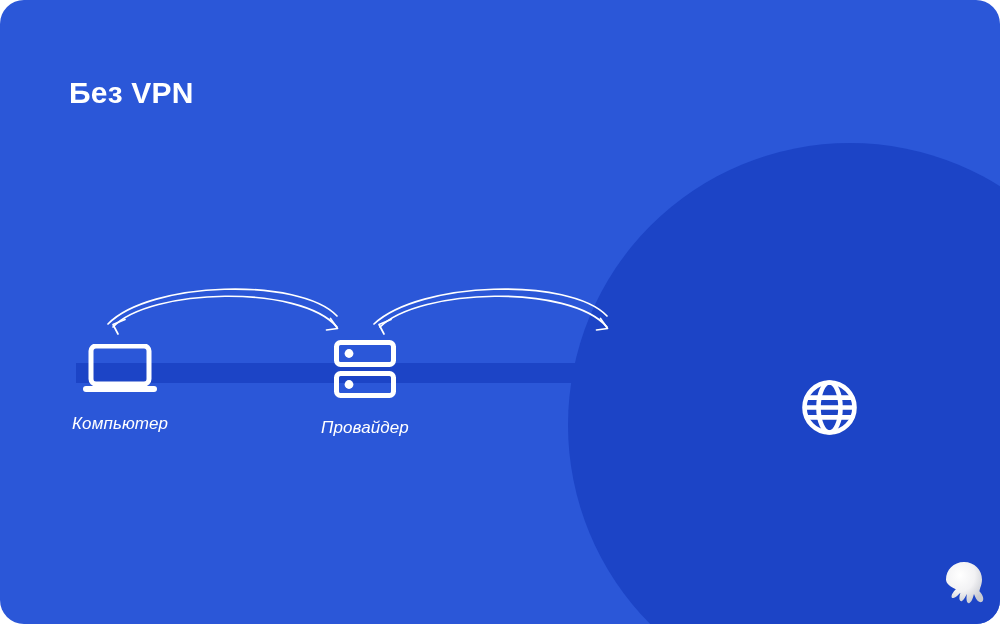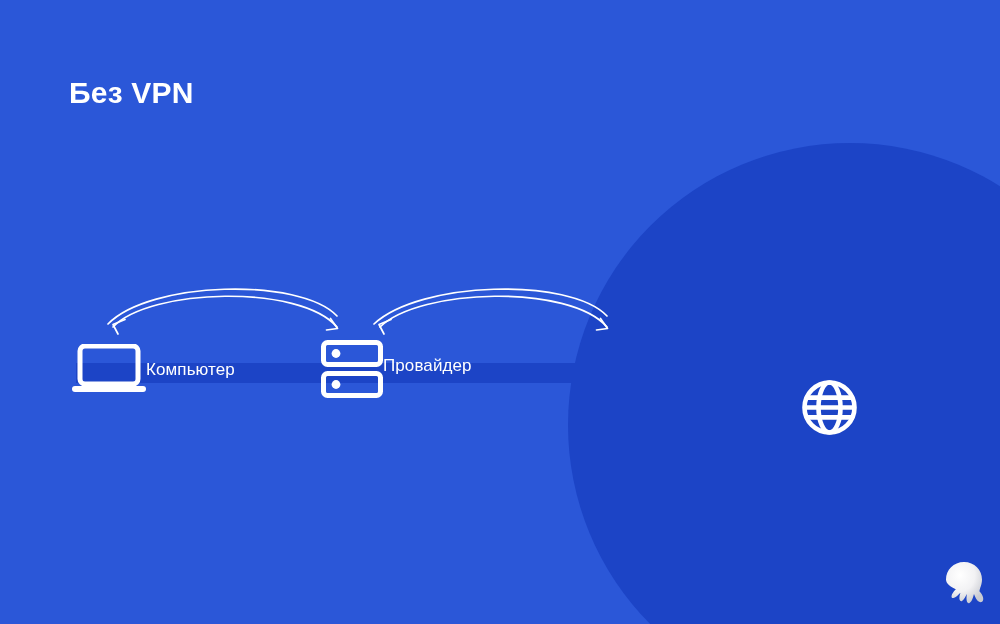--- a/index.html
+++ b/index.html
@@ -10,20 +10,21 @@
   body {
     font-family: "Liberation Sans", sans-serif;
   }
 
   #stage {
     position: relative;
     width: 1000px;
     height: 624px;
     overflow: hidden;
     background: #2B57D8;
+    border-radius: 24px;
   }
 
   
   .bg-circle {
     position: absolute;
     left: 568px;
     top: 143px;
     width: 564px;
     height: 564px;
     border-radius: 50%;
@@ -49,22 +50,23 @@
     font-weight: bold;
     color: #ffffff;
     letter-spacing: 0.2px;
     white-space: nowrap;
   }
 
   
   .node {
     position: absolute;
     display: flex;
-    flex-direction: row;
-    align-items: flex-start;
+    flex-direction: column;
+    align-items: center;
+    font-style: italic;
   }
   .node-icon {
     display: block;
   }
   .node-label {
     margin-top: 16px;
     font-size: 17px;
     color: #ffffff;
     white-space: nowrap;
     letter-spacing: 0.1px;

